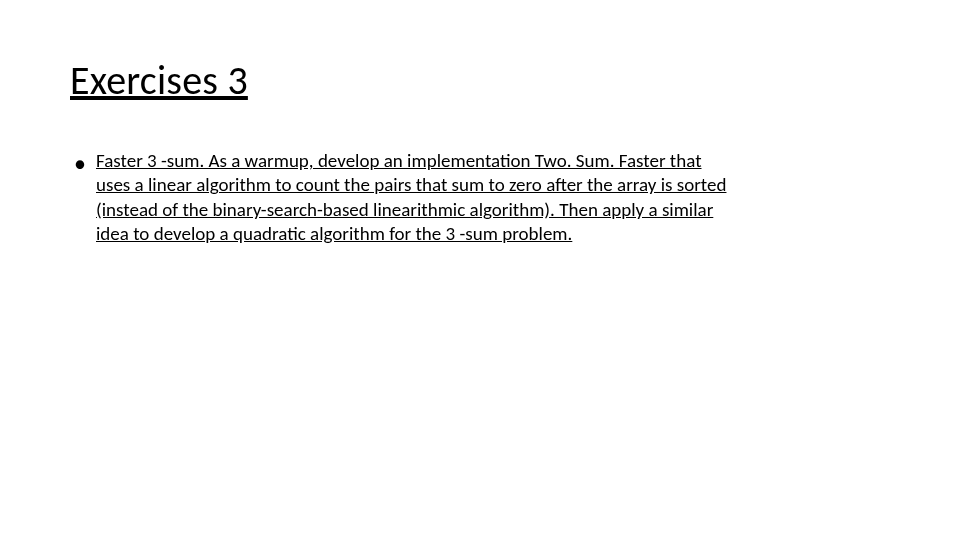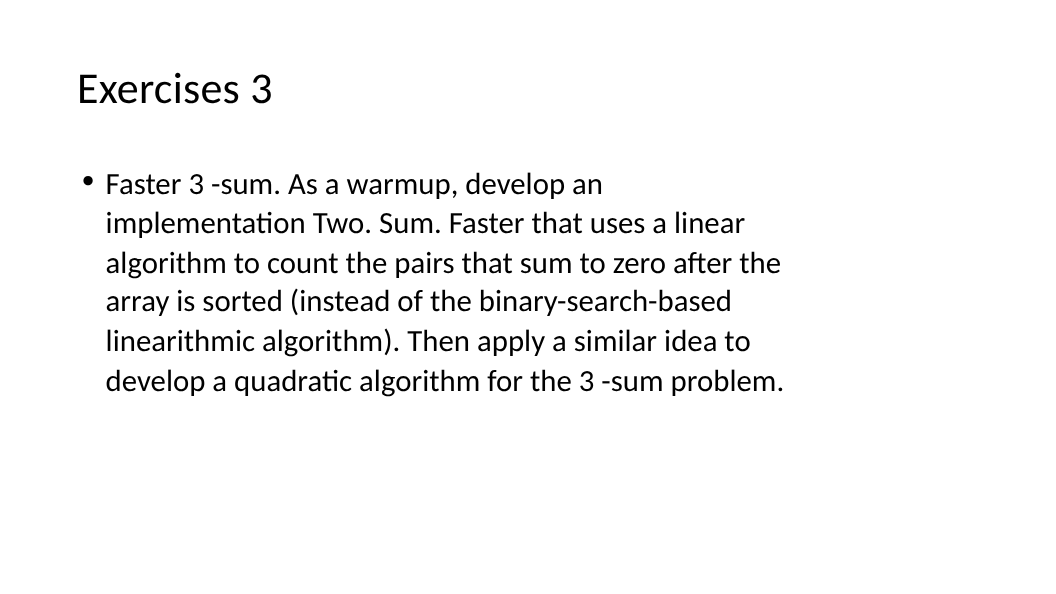--- a/index.html
+++ b/index.html
@@ -1,19 +1,19 @@
 <!DOCTYPE html>
 <html><head>
 <meta charset="utf-8">
 <style>
   * { margin: 0; padding: 0; box-sizing: border-box; }
   html, body { width: 960px; height: 540px; background: #ffffff; font-family: "Calibri", "Segoe UI", Arial, sans-serif; color: #000; }
-  .slide { width: 800px; height: 540px; position: relative; padding: 56px 70px 0 70px; }
+  .slide { width: 800px; height: 540px; position: relative; padding: 56px 70px 0 70px; text-decoration: underline; }
   .title { font-size: 40px; font-weight: 400; letter-spacing: 0.2px; margin-bottom: 44px; }
-  .body { font-size: 28px; line-height: 1.28; }
+  .body { font-size: 19px; line-height: 1.28; }
   ul { list-style: none; }
   li { position: relative; padding-left: 26px; }
   li::before { content: "•"; position: absolute; left: 4px; top: 0; font-size: 24px; }
 </style>
 </head>
 <body>
 
 <div class="slide">
   <h1 class="title">Exercises 3</h1>
   <div class="body">

